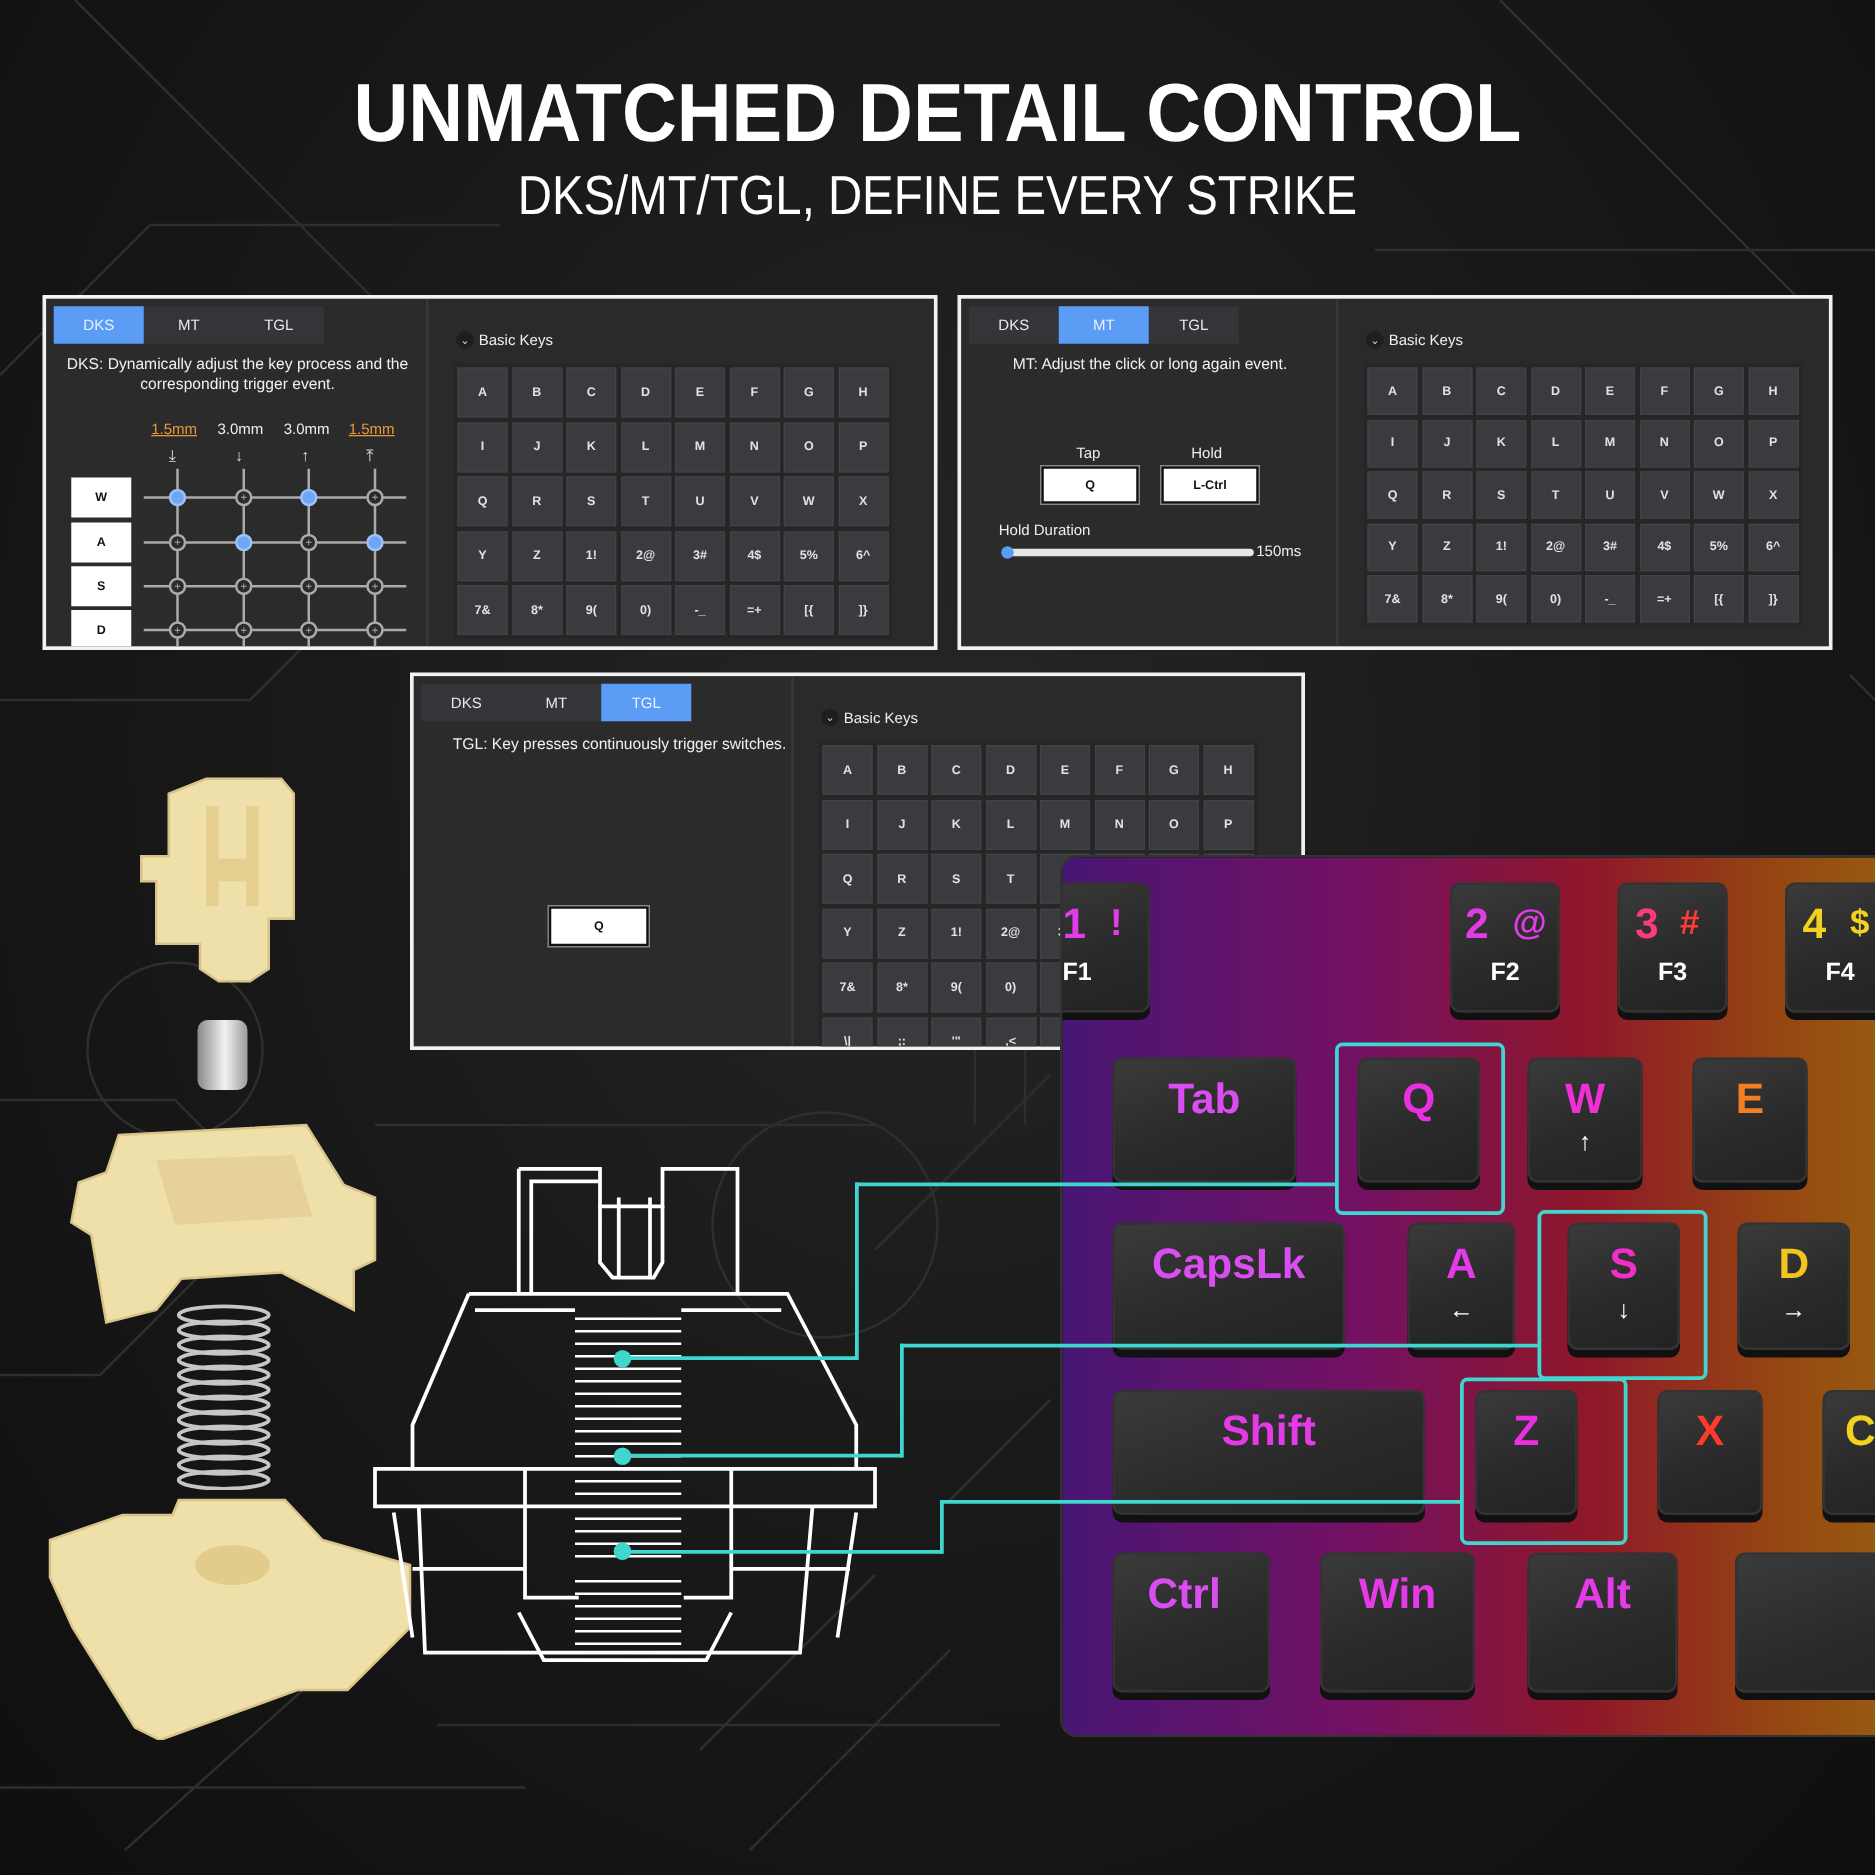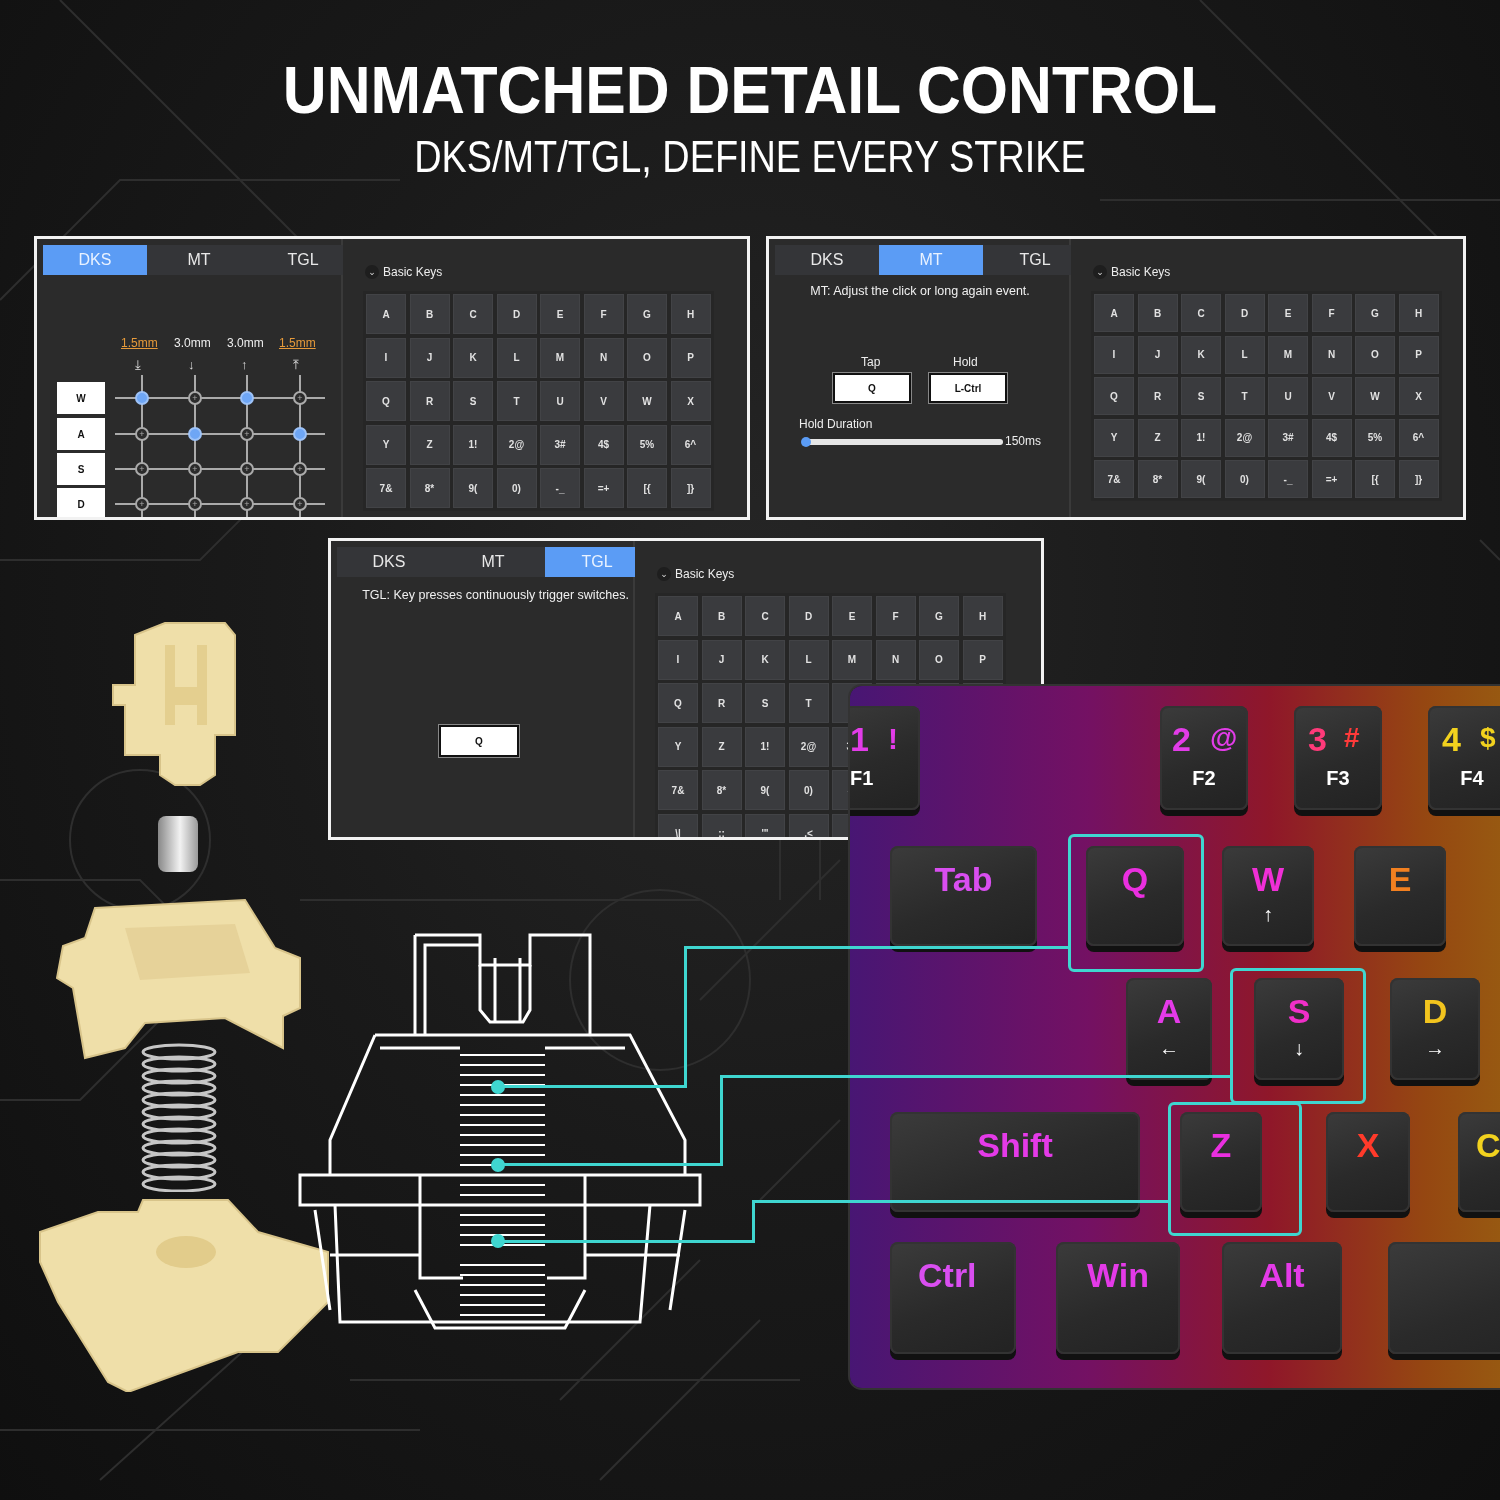--- a/index.html
+++ b/index.html
@@ -6,21 +6,21 @@
 html,body{width:1500px;height:1500px;overflow:hidden;background:#141414}
 body{position:relative;font-family:"Liberation Sans",sans-serif;color:#fff;
  background:radial-gradient(ellipse at 50% 40%,#262626 0%,#1a1a1a 45%,#0f0f0f 100%)}
 .bg-lines{position:absolute;inset:0;pointer-events:none}
 .hero-title{position:absolute;top:52px;left:0;width:1500px;text-align:center;font-size:66px;font-weight:700;letter-spacing:0px;color:#fff;transform:scaleX(0.92)}
 .hero-sub{position:absolute;top:132px;left:0;width:1500px;text-align:center;font-size:44px;font-weight:400;color:#fff;transform:scaleX(0.86)}
 
 .panel{position:absolute;background:#2b2b2b;border:3px solid #f2f2f2;overflow:hidden}
 .panel .left{position:absolute;top:0;left:0;bottom:0;background:#2b2b2b;border-right:2px solid #3a3a3a}
 .tabs{position:absolute;top:6px;left:6px;height:30px;display:flex;background:#343538}
-.tab{width:104px;height:30px;display:flex;align-items:center;justify-content:center;font-size:16px;color:#e8e8e8;cursor:pointer}
+.tab{width:72px;height:30px;display:flex;align-items:center;justify-content:center;font-size:12px;color:#e8e8e8;cursor:pointer}
 .tab.active{background:#5b9cf5;color:#e9f2ff}
 .desc{position:absolute;font-size:12.5px;color:#f0f0f0;line-height:16px;text-align:center}
 .right{position:absolute;top:0;bottom:0;background:#2a2a2a}
 .bk-head{position:absolute;top:26px;left:22px;font-size:12px;display:flex;align-items:center;gap:4px;color:#eee}
 .chev{width:14px;height:14px;border-radius:50%;background:#1e1e1e;display:inline-flex;align-items:center;justify-content:center;font-size:9px;color:#ddd}
 .grid{position:absolute;display:grid;grid-template-columns:repeat(8,40px);grid-auto-rows:40px;gap:3.5px;background:#262626;padding:3px}
 .key{background:#3a3b3e;border:1px solid #424346;display:flex;align-items:center;justify-content:center;font-size:10px;font-weight:700;color:#e2e2e2;cursor:pointer}
 
 .whitebtn{position:absolute;background:#fff;color:#111;border:2px solid #111;box-shadow:0 0 0 1px #888;display:flex;align-items:center;justify-content:center;font-size:10px;font-weight:700;cursor:pointer}
 .lbl{position:absolute;font-size:12px;color:#eee}
@@ -83,20 +83,21 @@
 <div class="hero-title">UNMATCHED DETAIL CONTROL</div>
 <div class="hero-sub">DKS/MT/TGL, DEFINE EVERY STRIKE</div>
 
 <div class="panel" style="left:34px;top:236px;width:716px;height:284px">
   <div class="left" style="width:306px">
     <div class="tabs">
       <div class="tab active">DKS</div>
       <div class="tab">MT</div>
       <div class="tab">TGL</div>
     </div>
+    <div class="desc" style="top:44px;left:6px;width:294px">DKS:  Dynamically adjust the key process and the corresponding trigger event.</div>
 
     <div class="mm u" style="top:97px;left:84px">1.5mm</div>
     <div class="mm" style="top:97px;left:137px">3.0mm</div>
     <div class="mm" style="top:97px;left:190px">3.0mm</div>
     <div class="mm u" style="top:97px;left:242px">1.5mm</div>
 
     <div class="arrow" style="top:118px;left:98px">⤓</div>
     <div class="arrow" style="top:118px;left:151px">↓</div>
     <div class="arrow" style="top:118px;left:204px">↑</div>
     <div class="arrow" style="top:118px;left:256px">⤒</div>
@@ -426,20 +427,23 @@
       <span class="legend-main" style="color:#ea2fe0">Q</span>
     </div>
   <div class="kc" style="left:372px;top:160px;width:92px;height:100px">
       <span class="legend-main" style="color:#f02fd6">W</span>
       <span class="legend-sub">↑</span>
     </div>
   <div class="kc" style="left:504px;top:160px;width:92px;height:100px">
       <span class="legend-main" style="color:#f28020">E</span>
     </div>
 
+  <div class="kc" style="left:40px;top:292px;width:186px;height:102px">
+      <span class="legend-main" style="color:#d94ef0">CapsLk</span>
+    </div>
   <div class="kc" style="left:276px;top:292px;width:86px;height:102px">
       <span class="legend-main" style="color:#e43ae8">A</span>
       <span class="legend-sub">←</span>
     </div>
   <div class="kc" style="left:404px;top:292px;width:90px;height:102px">
       <span class="legend-main" style="color:#f02fc8">S</span>
       <span class="legend-sub">↓</span>
     </div>
   <div class="kc" style="left:540px;top:292px;width:90px;height:102px">
       <span class="legend-main" style="color:#f2c41e">D</span>

